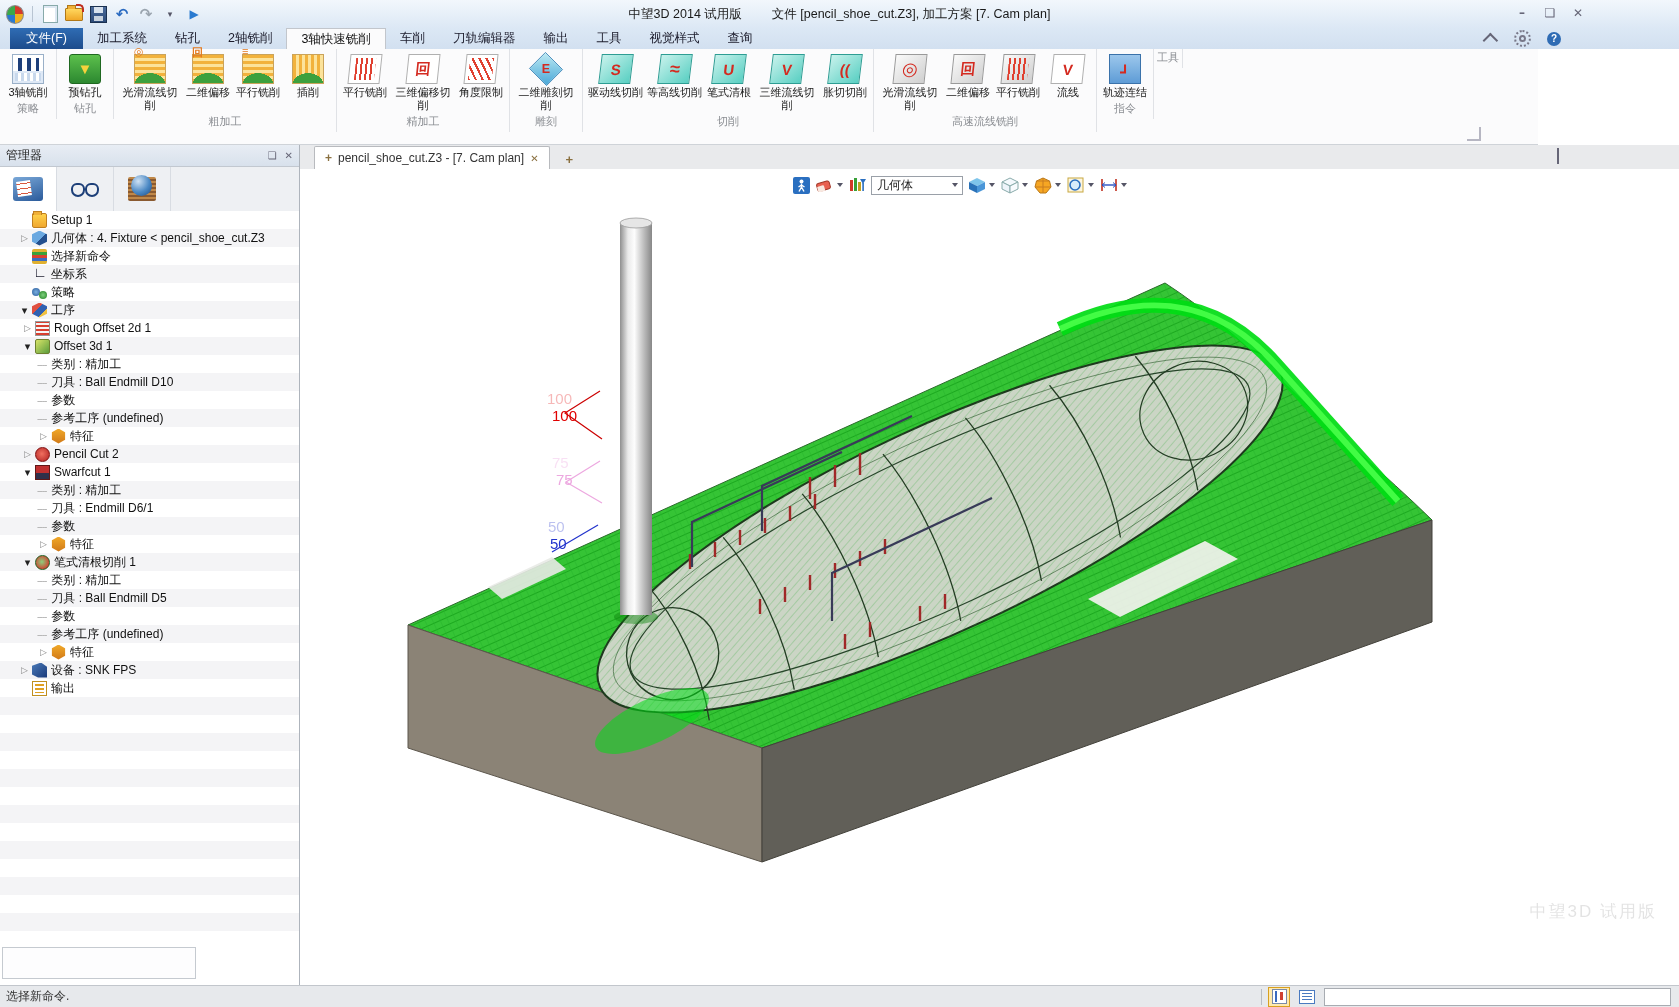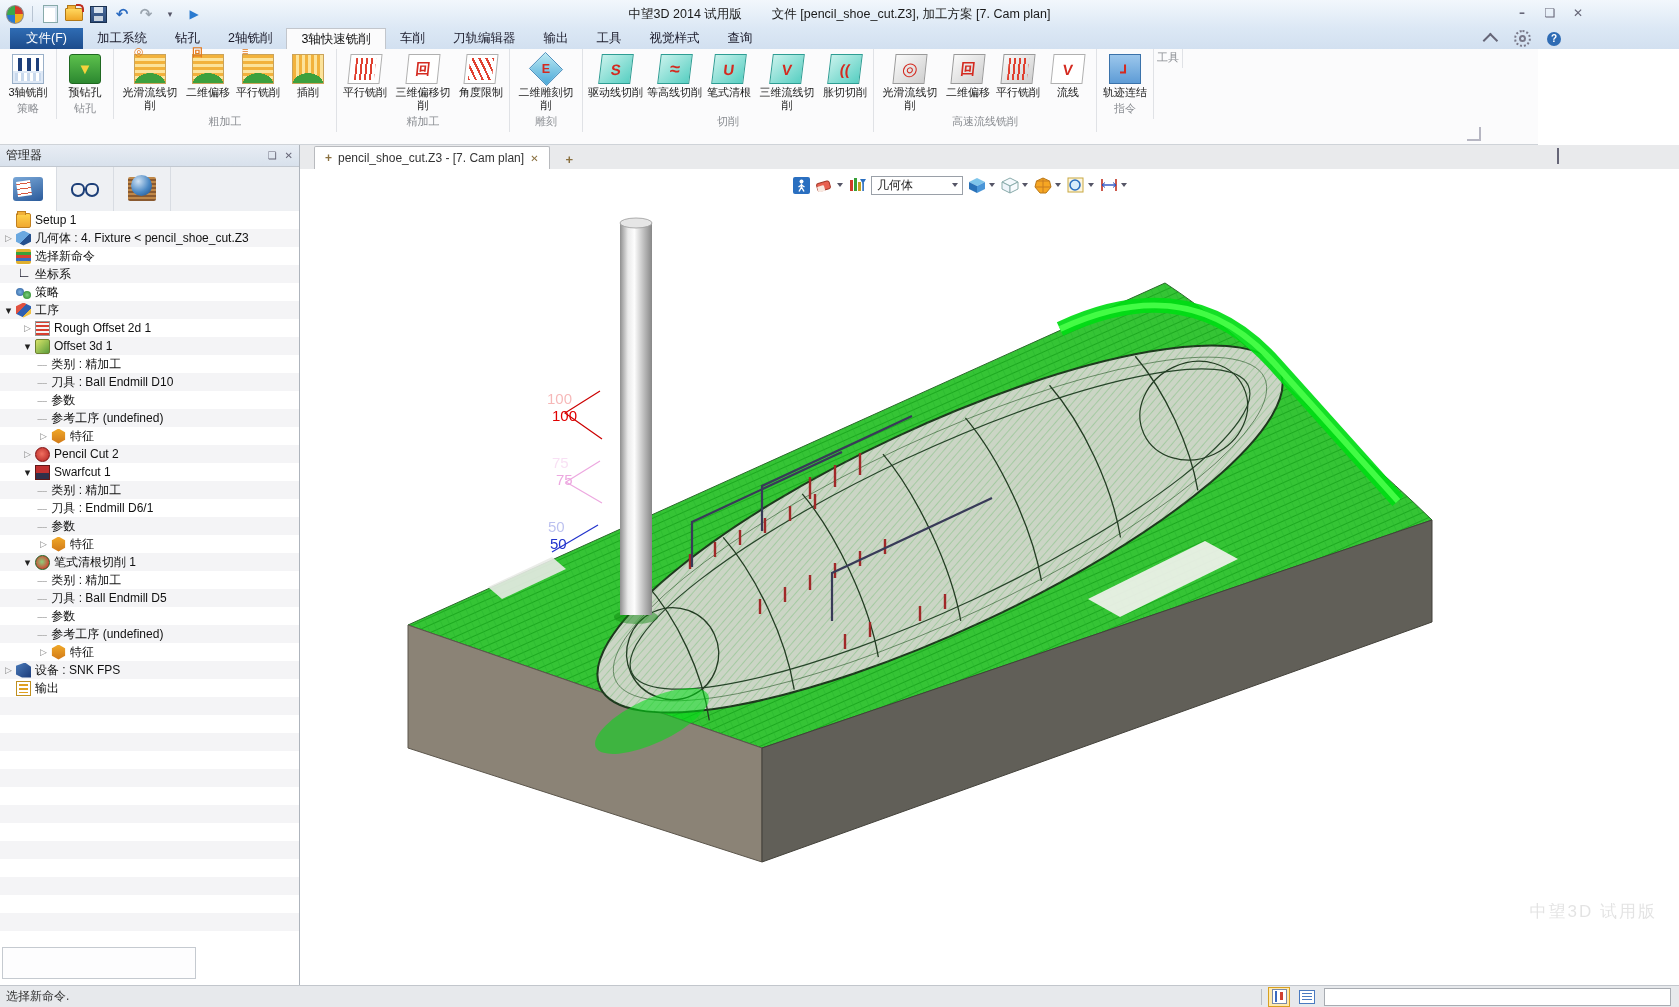--- a/index.html
+++ b/index.html
@@ -102,21 +102,21 @@
   .mt-cam::before{content:"";position:absolute;left:4px;top:4px;width:14px;height:15px;background:repeating-linear-gradient(180deg,#fff 0 2px,#d85a40 2px 3px,#fff 3px 5px);transform:rotate(-8deg);}
   .mt-gl{width:30px;height:16px;position:relative;}
   .mt-gl::before,.mt-gl::after{content:"";position:absolute;top:2px;width:10px;height:10px;border:2.5px solid #1d3f78;border-radius:50% 50% 60% 60%;}
   .mt-gl::before{left:1px;} .mt-gl::after{right:1px;}
   .mt-ball{width:28px;height:24px;background:repeating-linear-gradient(0deg,#8a5a30 0 2px,#c08848 2px 4px);position:relative;border-radius:2px;}
   .mt-ball::before{content:"";position:absolute;left:3px;top:-2px;width:21px;height:21px;border-radius:50%;background:radial-gradient(circle at 35% 30%,#cfe2f4,#4a88c4 55%,#1a4a84);}
   #tree{position:absolute;left:0;top:66px;right:0;height:738px;overflow:hidden;
     background:repeating-linear-gradient(180deg,#fff 0 18px,#f4f4f6 18px 36px);}
   .trow{height:18px;display:flex;align-items:center;white-space:nowrap;overflow:hidden;}
   .trow:nth-child(even){background:rgba(0,0,0,0);}
-  .lvl0{padding-left:2px;} .lvl1{padding-left:21px;} .lvl2{padding-left:37px;}
+  .lvl0{padding-left:18px;} .lvl1{padding-left:21px;} .lvl2{padding-left:37px;}
   .exp{width:13px;flex:none;font-size:9px;text-align:center;}
   .exp.c::before{content:"\25B7";color:#888;}
   .exp.e::before{content:"\25BE";color:#222;font-size:11px;}
   .tico{width:15px;height:15px;margin:0 4px 0 1px;flex:none;position:relative;box-sizing:border-box;}
   .tlabel{font-size:12px;color:#111;}
   .dash{color:#b0b0b0;font-size:10px;letter-spacing:-1px;margin:0 5px 0 0;}
   .dash::before{content:"----";}
   .i-folder{background:linear-gradient(180deg,#ffd24a,#f0a830);border:1px solid #c08020;border-radius:1px 2px 2px 2px;}
   .i-folder::before{content:"";position:absolute;top:-3px;left:0;width:7px;height:3px;background:#f0b038;border:1px solid #c08020;border-bottom:none;}
   .i-geom{background:linear-gradient(135deg,#6aa8e0 0 55%,#24508e 55%);clip-path:polygon(50% 0,100% 25%,100% 75%,50% 100%,0 75%,0 25%);}

